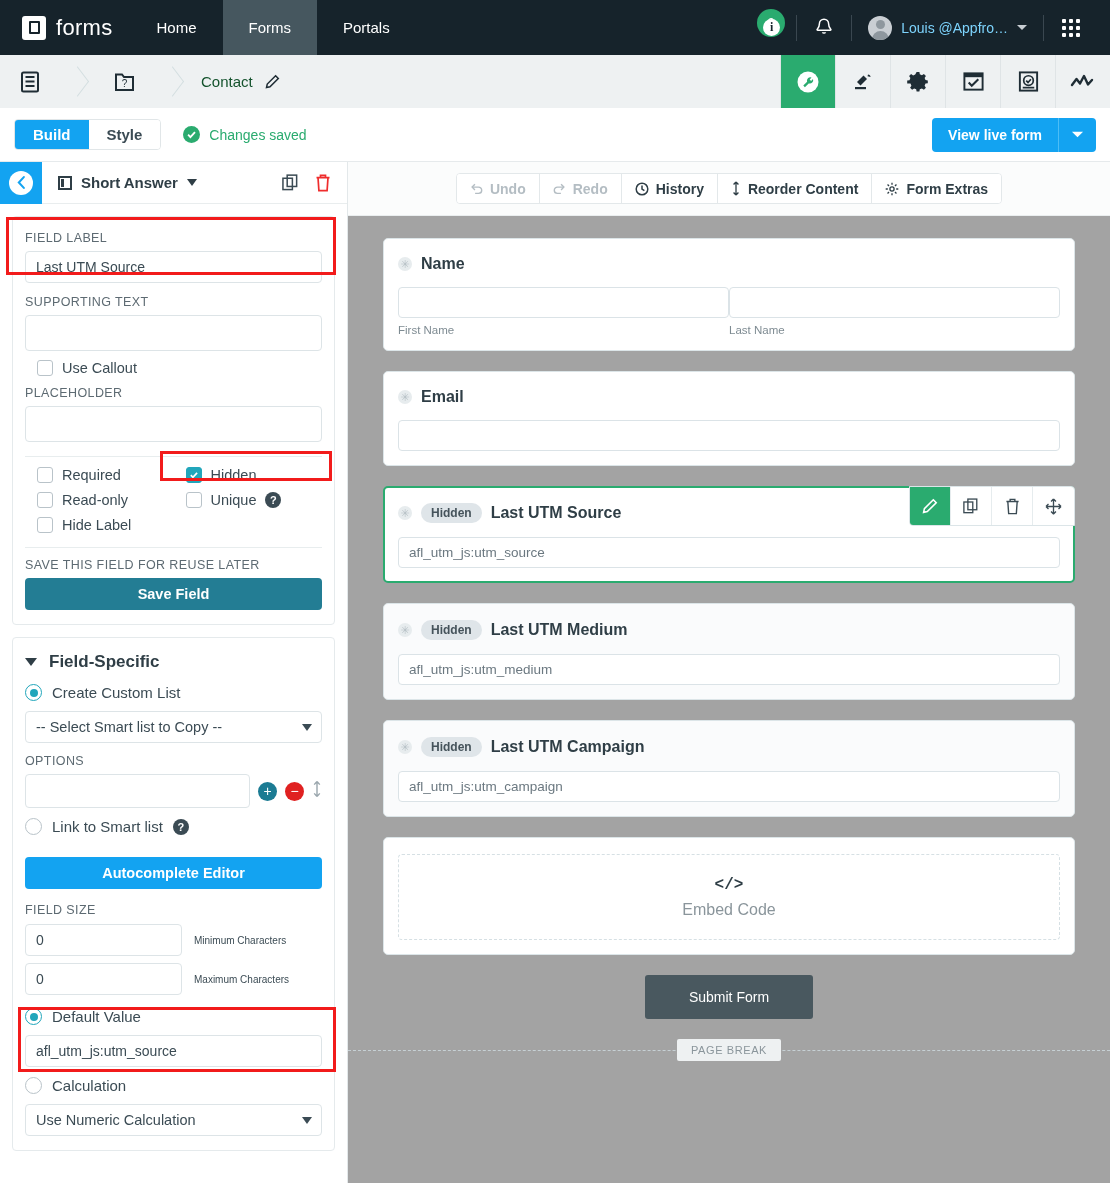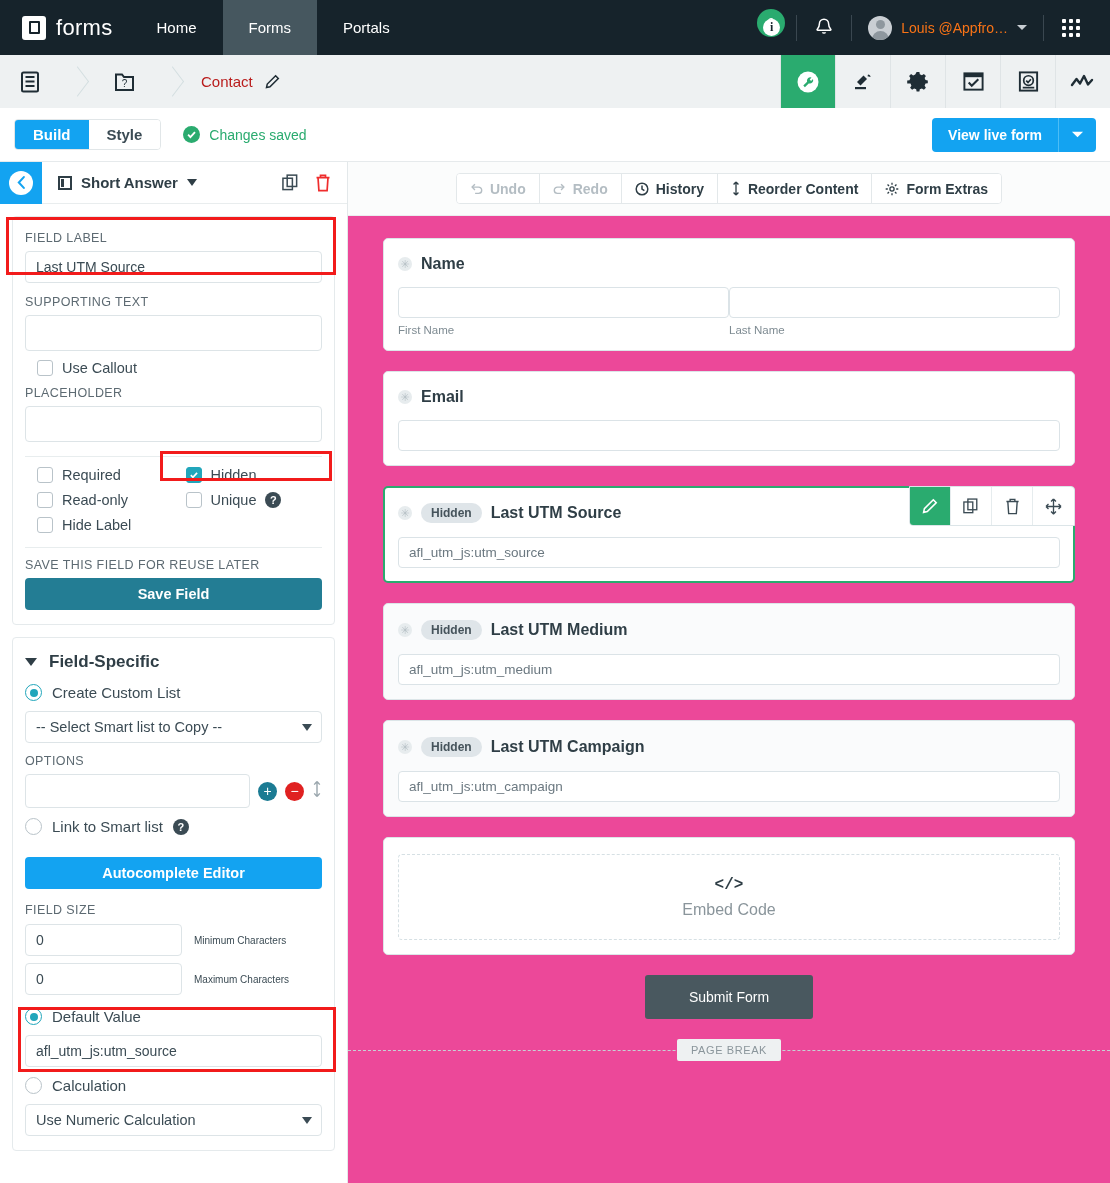--- a/index.html
+++ b/index.html
@@ -51,38 +51,38 @@
   }
   .nav-sep { width:1px; height:26px; background:#3a4750; margin:0 4px; }
   .nav-ico { padding:0 14px; display:flex; align-items:center; cursor:pointer; }
   .nav-ico svg { display:block; }
   .user-chip { display:flex; align-items:center; gap:9px; padding:0 12px; cursor:pointer; }
   .avatar {
     width:24px; height:24px; border-radius:50%; background:#c9ced3; position:relative; overflow:hidden;
   }
   .avatar::before{content:"";position:absolute;width:9px;height:9px;border-radius:50%;background:#8e979e;left:7.5px;top:4px;}
   .avatar::after{content:"";position:absolute;width:17px;height:11px;border-radius:9px 9px 0 0;background:#8e979e;left:3.5px;top:15px;}
-  .user-name { color:#f97316; font-size:14px; }
+  .user-name { color:#7dd3fc; font-size:14px; }
   .caret-sm { width:0;height:0;border-left:5px solid transparent;border-right:5px solid transparent;border-top:5px solid #c8ced3; }
   .grid-ico { display:grid; grid-template-columns:repeat(3,4px); gap:3px; padding:0 14px; cursor:pointer; }
   .grid-ico span{ width:4px;height:4px;background:#fff;border-radius:1px;display:block;}
 
   
   .crumbbar { height:53px; background:#eef1f2; display:flex; align-items:stretch; position:relative; }
   .crumb {
     display:flex; align-items:center; padding:0 20px; position:relative; cursor:pointer;
   }
   .crumb-arrow {
     width:34px; position:relative; display:flex; align-items:center; justify-content:center;
   }
   .crumb-arrow::before{
     content:""; width:18px;height:18px;border-top:1.5px solid #d3dee0;border-right:1.5px solid #d3dee0;
     transform:rotate(45deg) skew(8deg,8deg);
   }
-  .crumb-title { display:flex; align-items:center; gap:12px; padding-left:12px; font-size:15px; color:#b91c1c; }
+  .crumb-title { display:flex; align-items:center; gap:12px; padding-left:12px; font-size:15px; color:#14532d; }
   .crumb-edit { cursor:pointer; display:flex; }
   .tool-group { margin-left:auto; display:flex; align-items:stretch; }
   .tool-btn {
     width:55px; display:flex; align-items:center; justify-content:center;
     border-left:1px solid #dfe4e6; background:#eef1f2; cursor:pointer;
   }
   .tool-btn.active { background:#2aab6f; }
   .tool-btn:last-child{ border-right:0; }
 
   
@@ -153,21 +153,21 @@
   .optrow .txtin { flex:1; }
   .cbtn { width:19px;height:19px;border-radius:50%;display:flex;align-items:center;justify-content:center;color:#fff;font-size:14px;line-height:1;cursor:pointer; }
   .cbtn.add{ background:#1b7b93; }
   .cbtn.rem{ background:#e02121; }
   .helpq { width:16px;height:16px;border-radius:50%;background:#3b4b54;color:#fff;font-size:11px;font-weight:bold;display:inline-flex;align-items:center;justify-content:center;cursor:pointer; }
   .sizerow { display:flex; align-items:center; gap:12px; margin-top:7px; }
   .sizerow .txtin { width:157px; }
   .sizelab { font-size:10px; color:#3b4b54; }
 
   
-  .right { flex:1; background:#ec4899; height:100%; position:relative; }
+  .right { flex:1; background:#a3a3a3; height:100%; position:relative; }
   .rtoolbar { height:54px; background:#fbfcfc; border-bottom:1px solid #eaeeef; display:flex; align-items:center; justify-content:center; }
   .tb-group { display:flex; border:1px solid #e3e8ea; border-radius:4px; overflow:hidden; background:#fff; height:31px; }
   .tb-item { display:flex; align-items:center; gap:7px; padding:0 13px; font-size:14px; font-weight:bold; color:#2f3e46; border-right:1px solid #e3e8ea; cursor:pointer; background:#fff; }
   .tb-item:last-child{ border-right:0; }
   .tb-item.disabled { color:#b4bdc3; cursor:default; }
 
   .canvas { padding:22px 35px 0; }
   .fcard { background:#fff; border:1px solid #dce5e8; border-radius:5px; padding:16px 14px 14px; margin-bottom:20px; position:relative; }
   .fcard.hidden-f { background:#fafbfc; }
   .fcard.selected { border:2px solid #2aab6f; padding:15px 13px 13px; }

